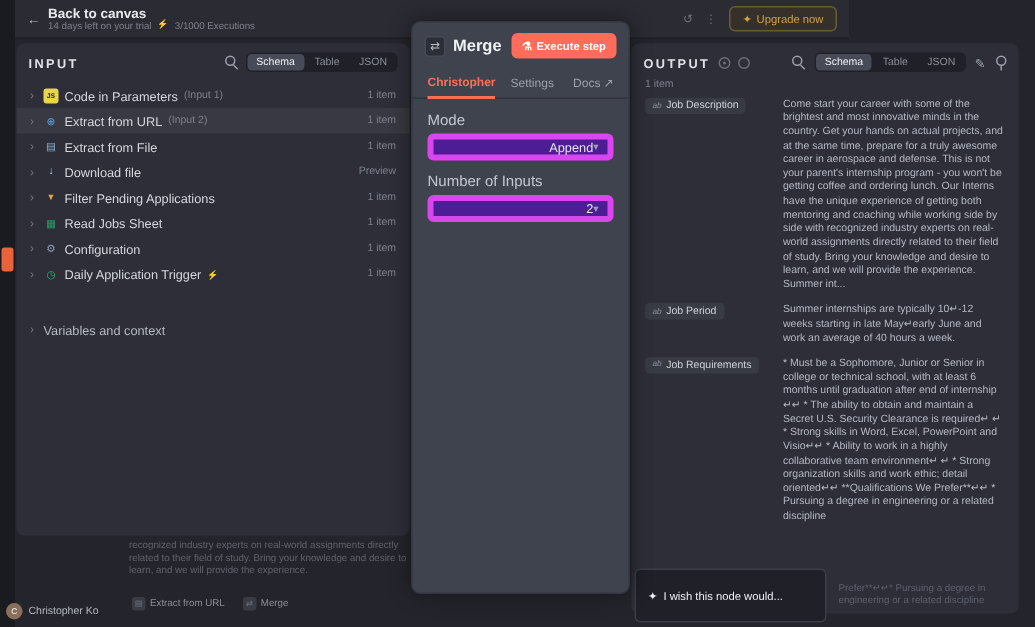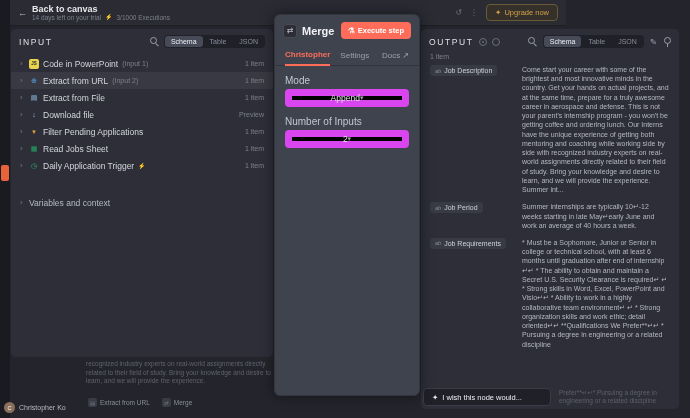--- a/index.html
+++ b/index.html
@@ -23,21 +23,21 @@
   .topbar-right{margin-left:auto;display:flex;align-items:center;gap:8px}
   .tb-icon{font-size:8px;color:#6f737e}
   .i-hist::before{content:"↺"}
   .i-dots::before{content:"⋮"}
   .upgrade-btn{display:flex;align-items:center;gap:3px;background:#35302a;border:1px solid #6b5a36;color:#d2a14b;font-size:7.5px;padding:3px 8px;border-radius:4px;font-family:inherit;cursor:pointer}
   .i-spark::before{content:"✦"}
 
   
   .panel{position:absolute;background:#2d2e38;border-radius:6px;z-index:6;border:1px solid #24252d}
   .panel-head{display:flex;align-items:center;gap:5px;padding:6px 8px 5px}
-  .panel-title{font-size:8.5px;font-weight:normal;letter-spacing:1.6px;color:#dfe2e7}
+  .panel-title{font-size:8.5px;font-weight:bold;letter-spacing:1.6px;color:#dfe2e7}
   .seg{display:flex;background:#1f2028;border-radius:4px;padding:1px;gap:1px}
   .seg button{border:0;background:transparent;color:#8a8e99;font-size:7px;padding:2px 6px;border-radius:3px;font-family:inherit;cursor:pointer}
   .seg button.active{background:#474b58;color:#eceef2}
   .mag{position:relative;width:9px;height:9px;display:inline-block}
   .mag::before{content:"";position:absolute;left:0;top:0;width:5px;height:5px;border:1.2px solid #9ba0ab;border-radius:50%}
   .mag::after{content:"";position:absolute;left:6px;top:6px;width:3.5px;height:1.2px;background:#9ba0ab;transform:rotate(45deg);transform-origin:0 0}
 
   
   .input-panel{left:10px;top:28px;width:264px;height:330px}
   .in-list{margin-top:2px}
@@ -71,21 +71,21 @@
   .node-title{font-size:11px;font-weight:bold;color:#f1f2f5}
   .exec-btn{margin-left:auto;display:flex;align-items:center;gap:3px;background:#ff6d5a;border:0;border-radius:4px;color:#fff;font-size:7.5px;font-weight:bold;padding:4px 7px;font-family:inherit;cursor:pointer}
   .i-flask::before{content:"⚗"}
   .tabs{display:flex;align-items:flex-end;gap:10px;padding:2px 10px 0;border-bottom:1px solid #31333d}
   .tab{font-size:8px;color:#9ba0ab;padding:4px 0 5px;cursor:pointer}
   .tab.active{color:#ff6d5a;font-weight:bold;border-bottom:2px solid #ff6d5a;margin-bottom:-1px}
   .tab.docs{margin-left:auto;display:flex;gap:2px;align-items:center}
   .i-ext::before{content:"↗"}
   .field{padding:9px 10px 0}
   .field label{display:block;font-size:10px;color:#c3c7d0;margin-bottom:3px}
-  .select{height:18px;background:#000000;border:7px solid #d946ef;border-radius:4px;display:flex;align-items:center;justify-content:center;padding:0 6px;font-size:8.5px;color:#e3e5ea;cursor:pointer}
+  .select{height:18px;background:#4c1d95;border:4px solid #d946ef;border-radius:4px;display:flex;align-items:center;justify-content:flex-end;padding:0 6px;font-size:8.5px;color:#e3e5ea;cursor:pointer}
   .i-dd::before{content:"▾"}
   .dd{color:#9ba0ab;font-size:7px}
 
   
   .output-panel{left:420px;top:28px;width:260px;height:382px}
   .circ{width:8px;height:8px;border:1px solid #6a6e79;border-radius:50%;display:inline-block}
   .circ.dot{position:relative}
   .circ.dot::after{content:"";position:absolute;left:2px;top:2px;width:2.5px;height:2.5px;border-radius:50%;background:#6a6e79}
   .head-right{margin-left:auto;display:flex;align-items:center;gap:6px}
   .i-edit::before{content:"✎"}
@@ -95,21 +95,21 @@
   .pin::after{content:"";position:absolute;left:4px;top:7px;width:1px;height:3px;background:#9ba0ab}
   .out-count{font-size:7px;color:#7d818c;padding:0 9px 5px}
   .out-rows{padding:0 9px;display:flex;flex-direction:column;gap:8px;overflow:hidden;max-height:300px}
   .out-row{display:flex;gap:6px;align-items:flex-start}
   .pill-col{width:86px;flex-shrink:0;display:flex}
   .pill{display:flex;align-items:center;gap:3px;background:#383a44;border-radius:3px;padding:2px 5px;font-size:7px;color:#cfd2d9;white-space:nowrap;cursor:pointer}
   .type-ab{font-size:5.5px;color:#8a8e99;font-style:italic}
   .type-ab::before{content:"ab"}
   .out-val{flex:1;font-size:7px;line-height:1.32;color:#b4b8c2}
   .out-footer{position:absolute;left:0;right:0;bottom:0;height:24px;display:flex;align-items:center;gap:8px;padding:0 2px}
-  .wish{display:flex;align-items:center;gap:4px;background:#1f2028;border:1px solid #3a3d47;border-radius:4px;height:18px;padding:0 8px;font-size:7.5px;color:#eceef2;width:128px;flex-shrink:0;cursor:text}
+  .wish{display:flex;align-items:center;gap:4px;background:#1f2028;border:1px solid #3a3d47;border-radius:4px;height:36px;padding:0 8px;font-size:7.5px;color:#eceef2;width:128px;flex-shrink:0;cursor:text}
   .ghost-text{flex:1;font-size:6.5px;line-height:1.3;color:#5d606b;overflow:hidden;max-height:20px}
 
   
   .canvas-bg{position:absolute;inset:0;z-index:1}
   .sticky-text{position:absolute;left:86px;top:360px;width:186px;font-size:6.5px;line-height:1.32;color:#5f626c}
   .cnodes{position:absolute;left:88px;top:398px;display:flex;gap:12px;align-items:center}
   .cnode{display:flex;align-items:center;gap:3px;cursor:pointer}
   .cnode-icon{width:9px;height:9px;border-radius:2px;background:#3a3c45;color:#6f737e;font-size:5.5px;display:flex;align-items:center;justify-content:center}
   .i-grid::before{content:"▤"}
   .cnode-label{font-size:6.5px;color:#8a8e99}
@@ -170,21 +170,21 @@
       <div class="seg">
         <button class="active">Schema</button>
         <button>Table</button>
         <button>JSON</button>
       </div>
     </div>
     <div class="in-list">
       <div class="in-row">
         <span class="chev i-chev"></span>
         <span class="row-icon ic-js"></span>
-        <span class="row-label">Code in PowerPoint</span>
+        <span class="row-label">Code in Parameters</span>
         <span class="suffix">(Input 1)</span>
         <span class="count">1 item</span>
       </div>
       <div class="in-row hl">
         <span class="chev i-chev"></span>
         <span class="row-icon ic-globe"></span>
         <span class="row-label">Extract from URL</span>
         <span class="suffix">(Input 2)</span>
         <span class="count">1 item</span>
       </div>
@@ -203,20 +203,26 @@
       <div class="in-row">
         <span class="chev i-chev"></span>
         <span class="row-icon ic-filter"></span>
         <span class="row-label">Filter Pending Applications</span>
         <span class="count">1 item</span>
       </div>
       <div class="in-row">
         <span class="chev i-chev"></span>
         <span class="row-icon ic-sheet"></span>
         <span class="row-label">Read Jobs Sheet</span>
+        <span class="count">1 item</span>
+      </div>
+      <div class="in-row">
+        <span class="chev i-chev"></span>
+        <span class="row-icon ic-gear"></span>
+        <span class="row-label">Configuration</span>
         <span class="count">1 item</span>
       </div>
       <div class="in-row">
         <span class="chev i-chev"></span>
         <span class="row-icon ic-clock"></span>
         <span class="row-label">Daily Application Trigger</span>
         <span class="bolt i-bolt"></span>
         <span class="count">1 item</span>
       </div>
       <div class="in-row vars-row">

